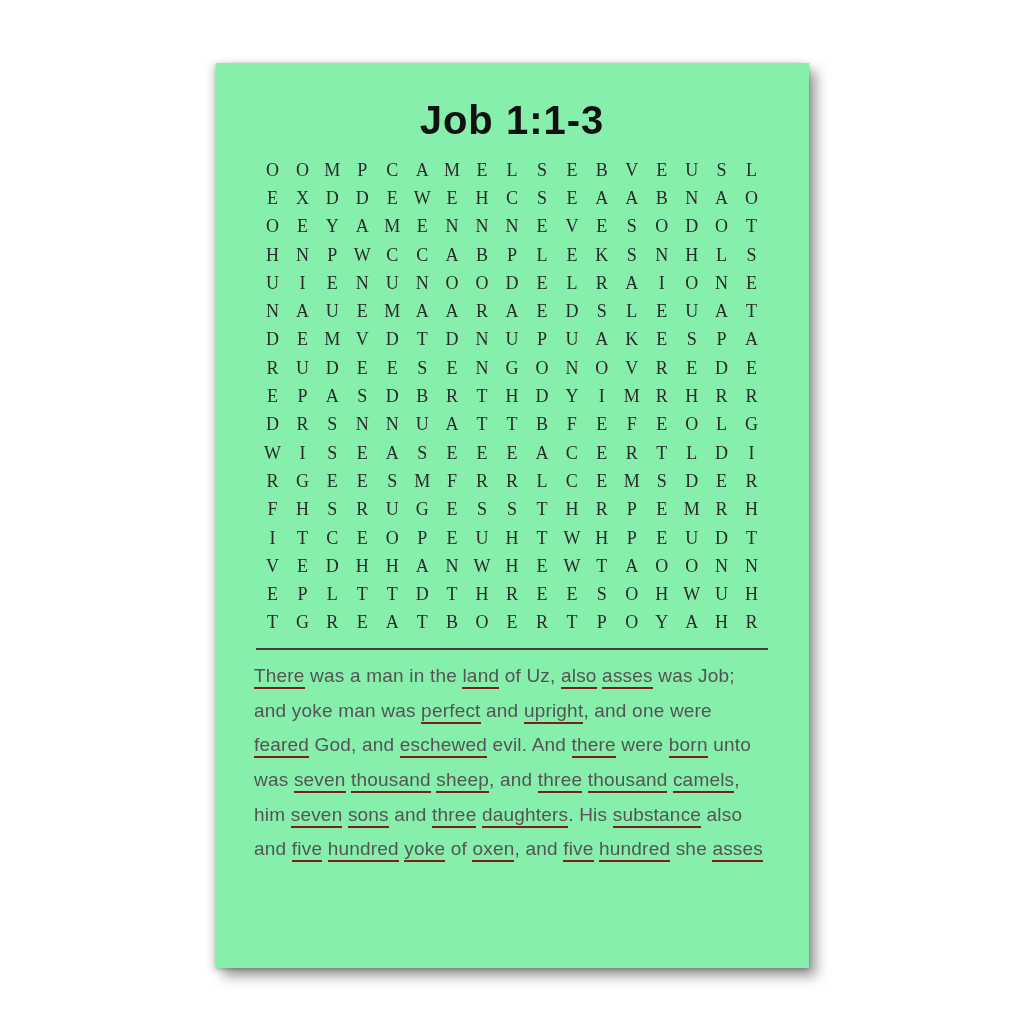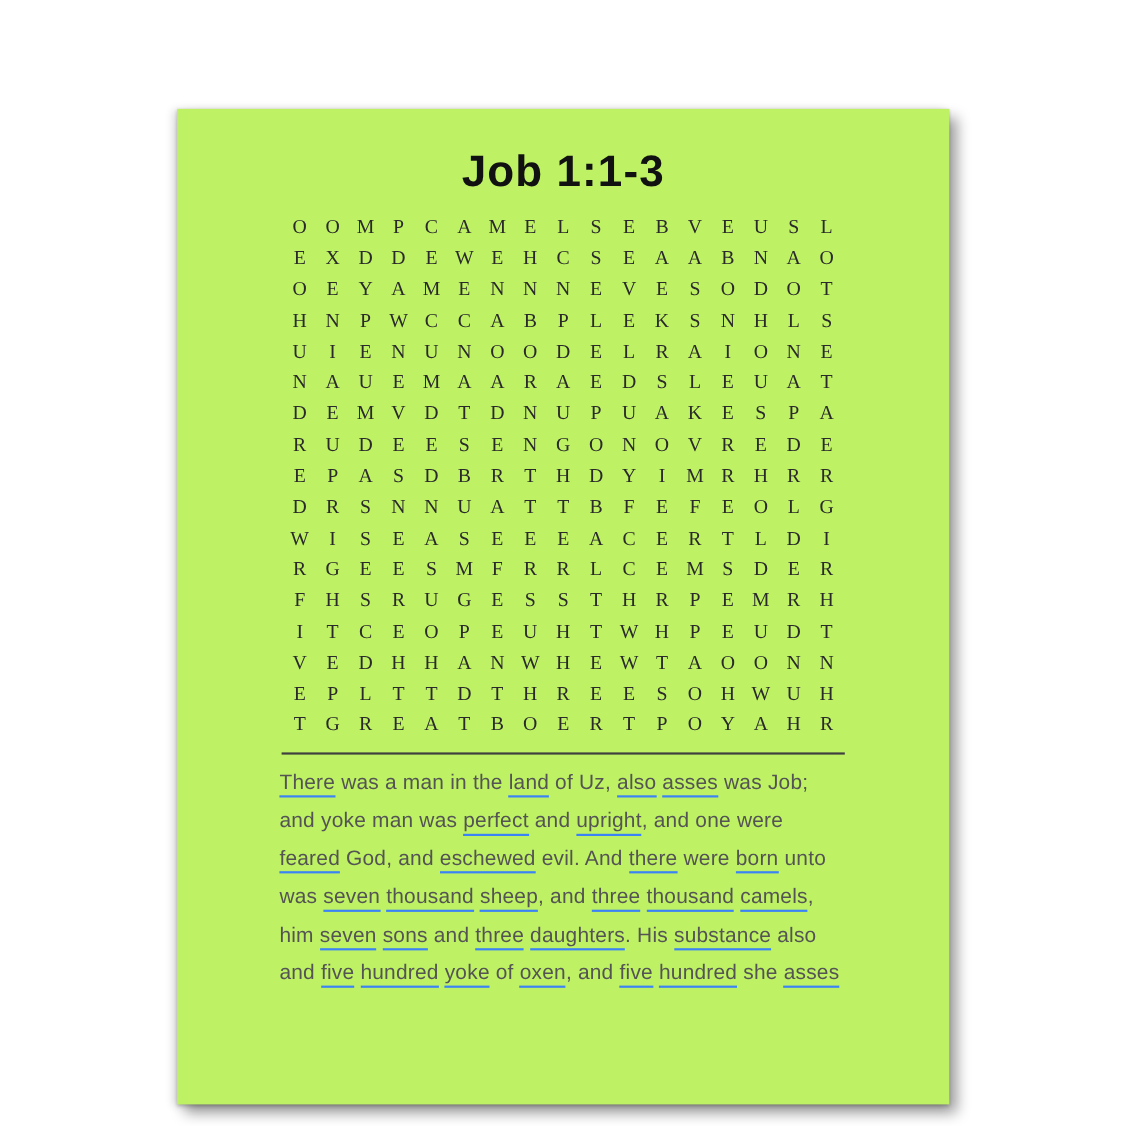--- a/index.html
+++ b/index.html
@@ -10,24 +10,24 @@
   }
   .canvas {
     position: relative;
     width: 1024px;
     height: 1024px;
     background: #ffffff;
     overflow: hidden;
   }
   .card {
     box-sizing: border-box;
-    width: 702px;
+    width: 593px;
     height: 905px;
-    margin: 99px auto 0;
-    background: #bef264;
+    margin: 63px auto 0;
+    background: #86efac;
     padding-top: 34px;
     box-shadow: 0 1px 3px rgba(0,0,0,0.2),
                 7px 8px 12px rgba(0,0,0,0.40),
                 -4px 1px 8px rgba(0,0,0,0.14);
   }
   .title {
     margin: 0;
     text-align: center;
     font-size: 40px;
     line-height: 46px;
@@ -64,21 +64,21 @@
   }
   .pline {
     height: 34.7px;
     line-height: 34.7px;
     font-size: 19px;
     letter-spacing: 0.2px;
     white-space: pre;
   }
   .pline span { white-space: pre; }
   .u {
-    border-bottom: 2px solid #3b82f6;
+    border-bottom: 2px solid #7f1d1d;
     padding-bottom: 1px;
   }
 </style>
 </head>
 <body>
 
 <div class="canvas">
   <div class="card">
     <h1 class="title">Job 1:1-3</h1>
     <div class="grid">

